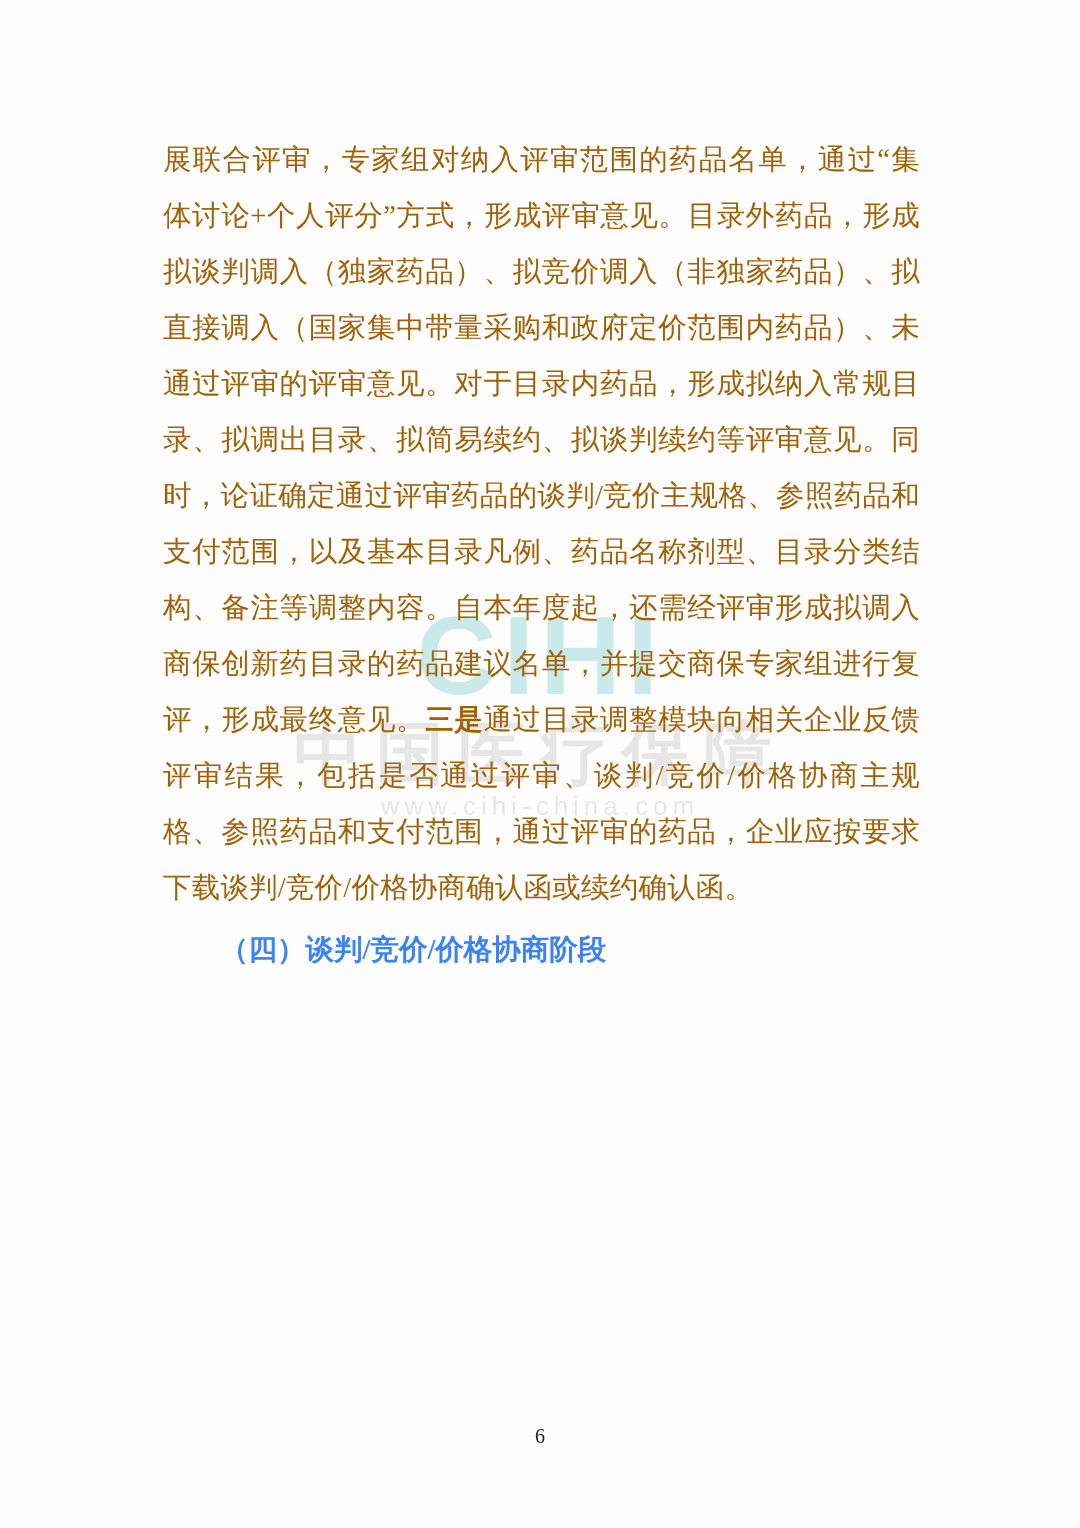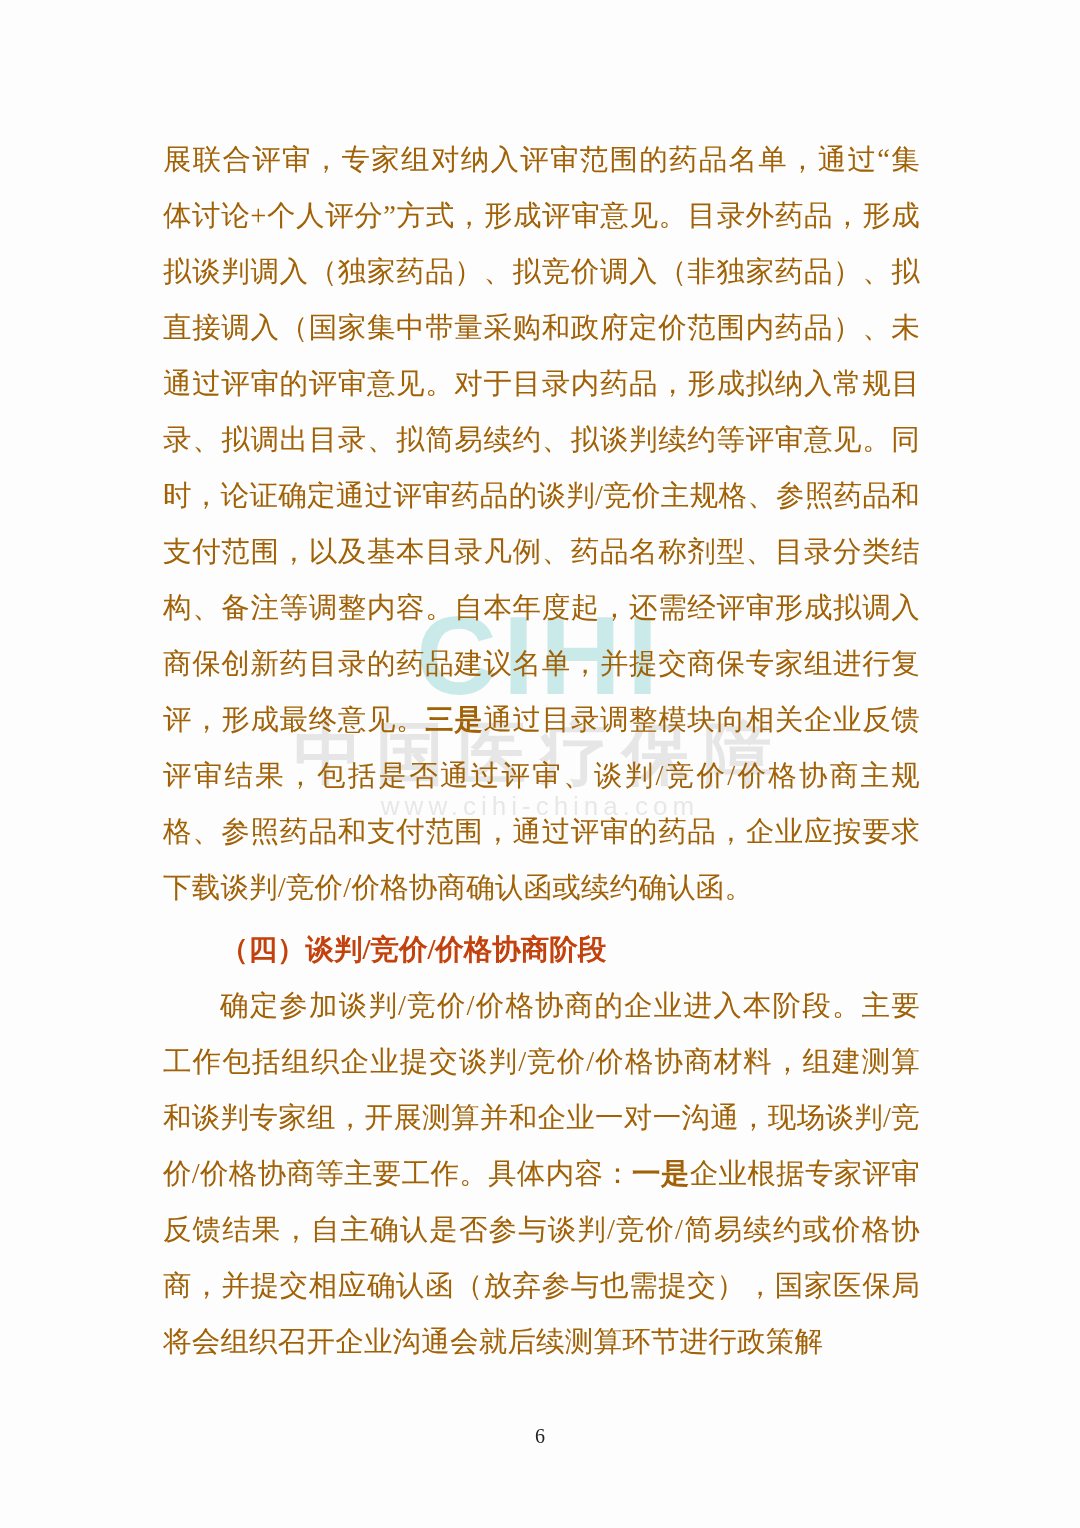--- a/index.html
+++ b/index.html
@@ -80,21 +80,21 @@
   }
   .bold {
     font-weight: bold;
   }
   h2.section-heading {
     margin: 6px 0 0 0;
     font-size: 28.5px;
     line-height: 56px;
     font-weight: bold;
     text-indent: 2em;
-    color: #c2410c;
+    color: #3b82f6;
   }
 
   .page-number {
     position: absolute;
     left: 0;
     right: 0;
     bottom: 80px;
     text-align: center;
     font-size: 20px;
     color: #222;
@@ -114,21 +114,18 @@
   </div>
 
   <div class="content">
 
     <p class="body-text">
       <span>展联合评审，专家组对纳入评审范围的药品名单，通过“集体讨论+个人评分”方式，形成评审意见。目录外药品，形成拟谈判调入（独家药品）、拟竞价调入（非独家药品）、拟直接调入（国家集中带量采购和政府定价范围内药品）、未通过评审的评审意见。对于目录内药品，形成拟纳入常规目录、拟调出目录、拟简易续约、拟谈判续约等评审意见。同时，论证确定通过评审药品的谈判/竞价主规格、参照药品和支付范围，以及基本目录凡例、药品名称剂型、目录分类结构、备注等调整内容。自本年度起，还需经评审形成拟调入商保创新药目录的药品建议名单，并提交商保专家组进行复评，形成最终意见。</span><span class="bold">三是</span><span>通过目录调整模块向相关企业反馈评审结果，包括是否通过评审、谈判/竞价/价格协商主规格、参照药品和支付范围，通过评审的药品，企业应按要求下载谈判/竞价/价格协商确认函或续约确认函。</span>
     </p>
 
     <h2 class="section-heading">（四）谈判/竞价/价格协商阶段</h2>
 
-    <p class="body-text indent">
-      <span>确定参加谈判/竞价/价格协商的企业进入本阶段。主要工作包括组织企业提交谈判/竞价/价格协商材料，组建测算和谈判专家组，开展测算并和企业一对一沟通，现场谈判/竞价/价格协商等主要工作。具体内容：</span><span class="bold">一是</span><span>企业根据专家评审反馈结果，自主确认是否参与谈判/竞价/简易续约或价格协商，并提交相应确认函（放弃参与也需提交），国家医保局将会组织召开企业沟通会就后续测算环节进行政策解</span>
-    </p>
 
   </div>
 
   <div class="page-number">6</div>
 
 </div>
 
 </body></html>

